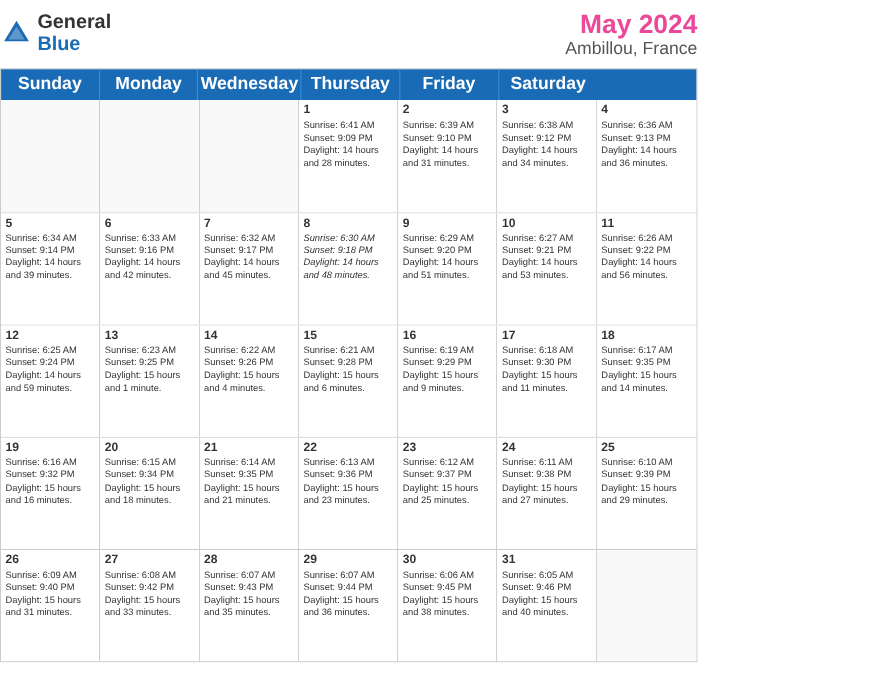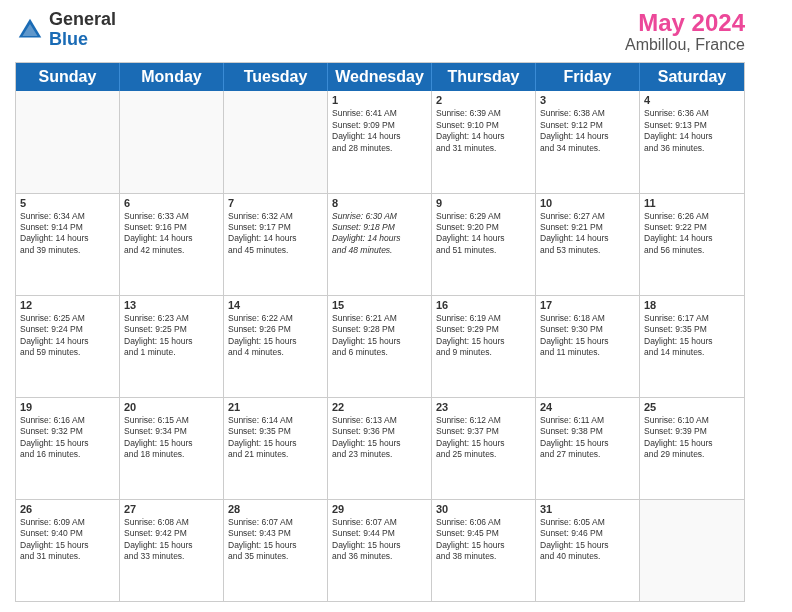--- a/index.html
+++ b/index.html
@@ -4,23 +4,23 @@
   <style>
     * { margin: 0; padding: 0; box-sizing: border-box; }
     body {
       font-family: Arial, sans-serif;
       background: #fff;
       width: 792px;
       height: 612px;
       overflow: hidden;
     }
     .page {
-      width: 760px;
+      width: 634px;
       height: 612px;
-      padding: 10px 15px;
+      padding: 10px 0;
       display: flex;
       flex-direction: column;
     }
     .header {
       display: flex;
       justify-content: space-between;
       align-items: flex-start;
       margin-bottom: 8px;
     }
     .logo {
@@ -124,21 +124,20 @@
     <div class="title-block">
       <div class="cal-title">May 2024</div>
       <div class="cal-subtitle">Ambillou, France</div>
     </div>
   </div>
 
   <div class="calendar">
     <div class="cal-header-row">
     <div class="cal-header-cell">Sunday</div>
         <div class="cal-header-cell">Monday</div>
-        <div class="cal-header-cell">Tuesday</div>
         <div class="cal-header-cell">Wednesday</div>
         <div class="cal-header-cell">Thursday</div>
         <div class="cal-header-cell">Friday</div>
         <div class="cal-header-cell">Saturday</div>
       </div>
     <div class="cal-body">
     <div class="cal-week">
           <div class="cal-day empty"></div>
           <div class="cal-day empty"></div>
           <div class="cal-day empty"></div>

